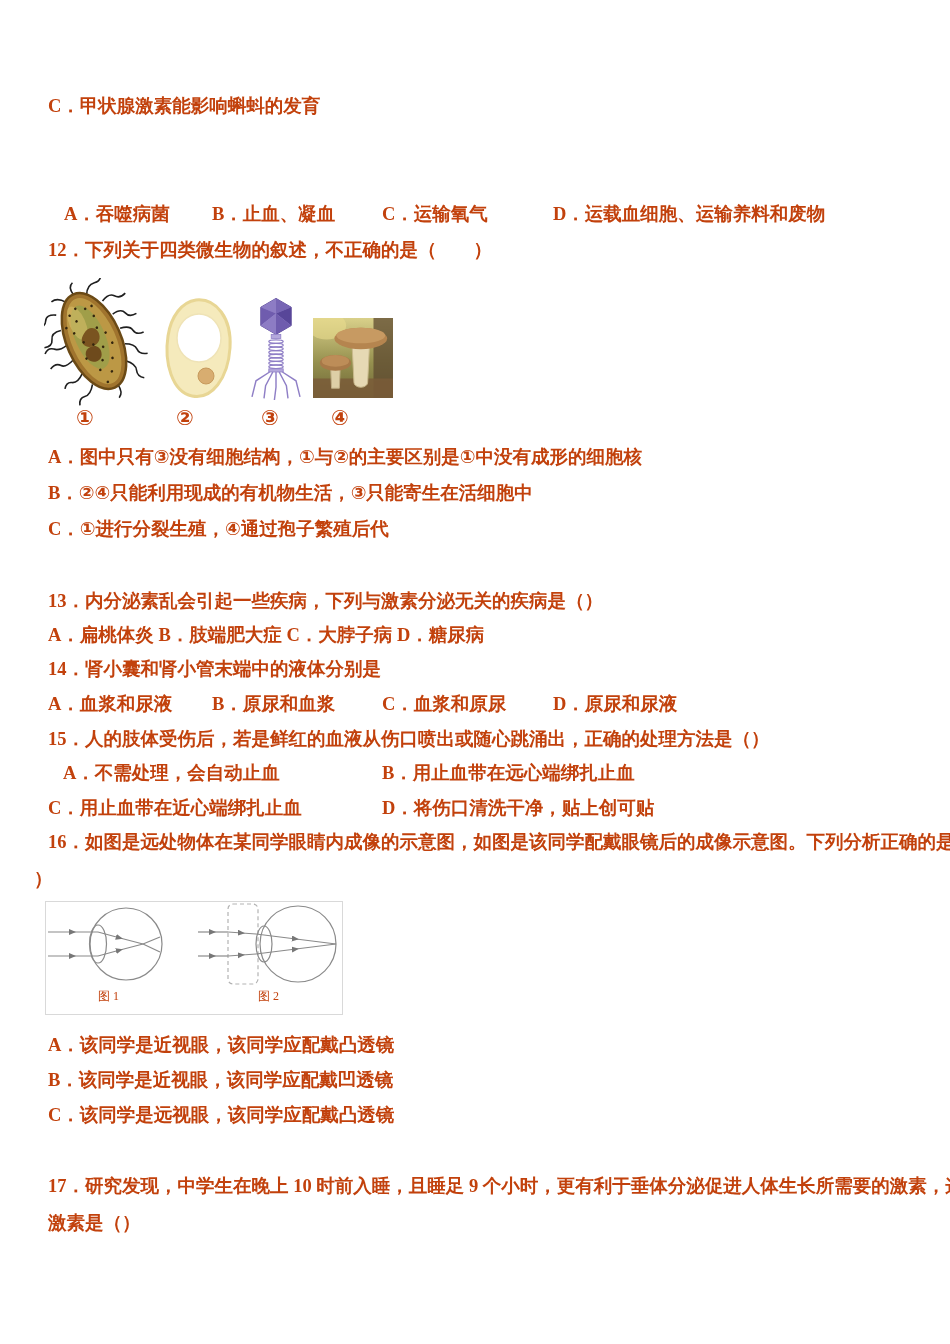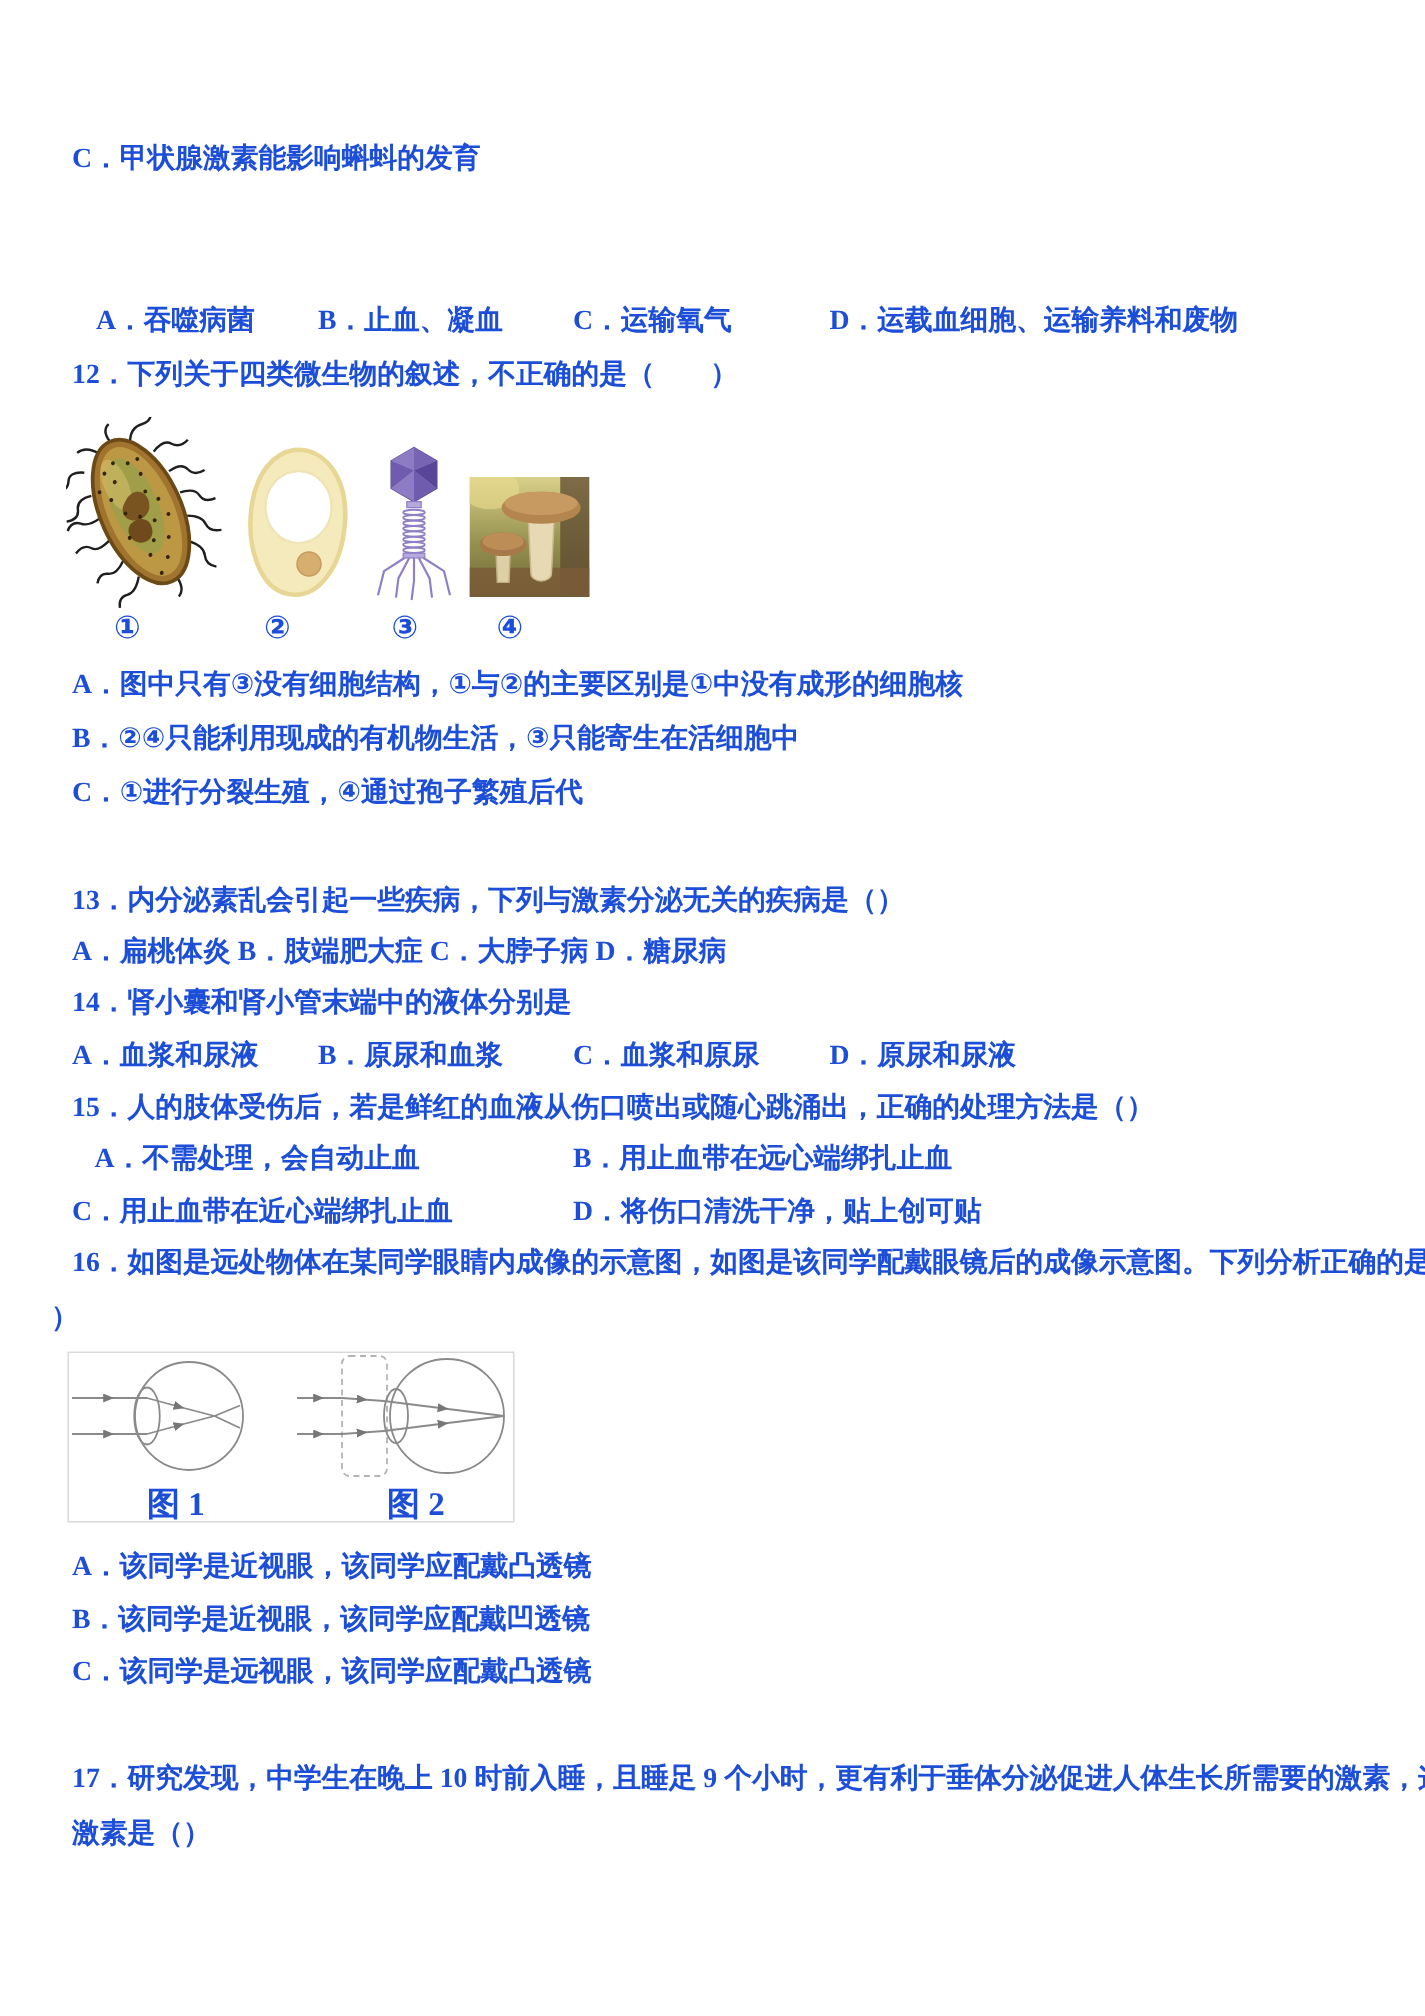--- a/index.html
+++ b/index.html
@@ -2,21 +2,21 @@
 <html><head>
 <meta charset="utf-8">
 <style>
   html,body{margin:0;padding:0;background:#ffffff;}
   .page{
     position:relative;
     width:950px;height:1344px;
     background:#ffffff;
     font-family:"Liberation Serif","DejaVu Sans",serif;
     font-weight:bold;
-    color:#1d4ed8;
+    color:#c2410c;
     overflow:hidden;
     border-radius:27px;
   }
   .ln{
     position:absolute;
     font-size:18.5px;
     line-height:1.25;
     white-space:pre;
   }
   .microbe{position:absolute;}
@@ -29,22 +29,22 @@
     position:absolute;
     left:45px;top:901px;
     width:298px;height:114px;
     border:1px solid #d9d9d9;
     background:#fff;
     box-sizing:border-box;
   }
   .fig-eye-label{
     position:absolute;
     top:86px;
-    font-size:22px;
-    font-weight:bold;
+    font-size:12px;
+    font-weight:normal;
     white-space:pre;
     text-align:right;
   }
 </style>
 </head>
 <body>
 
 <div class="page">
 
   <div class="ln" style="left:48px;top:95px">C．甲状腺激素能影响蝌蚪的发育</div>

